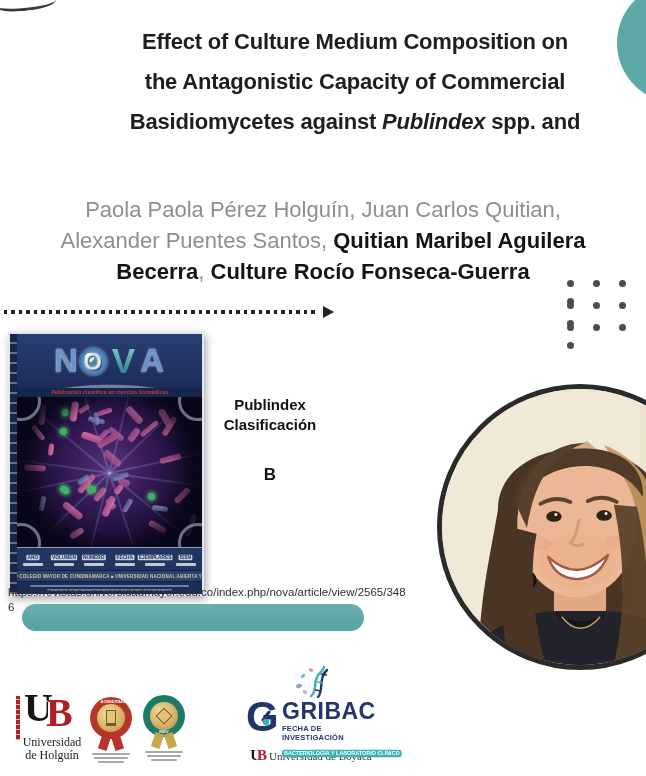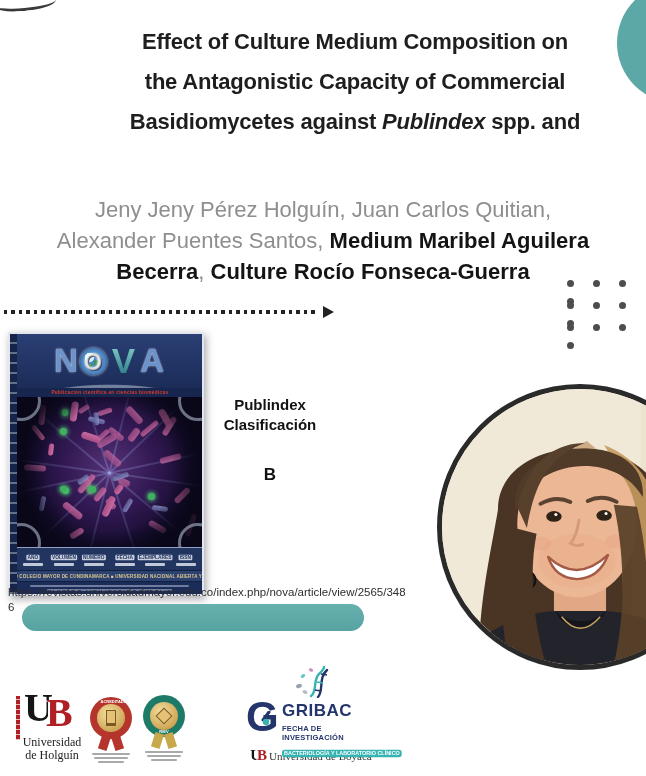--- a/index.html
+++ b/index.html
@@ -189,21 +189,21 @@
   
   .gribac{position:absolute;left:246px;top:664px;width:130px;}
   .gribac-dna{display:block;margin:0 auto;}
   .gribac-main{position:relative;height:44px;margin-top:1px;}
   .gribac-g{
     position:absolute;left:0;top:-4px;font-size:42px;line-height:44px;font-weight:800;color:#23356b;
     font-family:"Liberation Sans","DejaVu Sans",sans-serif;
   }
   .gribac-scope{position:absolute;left:12px;top:12px;}
   .gribac-right{margin-left:36px;}
-  .gribac-acronym{font-size:17px;line-height:24px;font-weight:800;color:#23356b;letter-spacing:.5px;}
+  .gribac-acronym{font-size:23px;line-height:24px;font-weight:800;color:#23356b;letter-spacing:.5px;}
   .gribac-sub1{font-size:7.5px;font-weight:bold;color:#23356b;letter-spacing:.2px;margin-top:1px;}
   .gribac-sub2{
     margin-top:1px;background:#35b4b1;border-radius:4px;color:#fff;font-weight:bold;
     font-size:8px;transform:scale(.68);transform-origin:left center;white-space:nowrap;
     padding:1px 3px;display:inline-block;
   }
   .gribac-uni{margin-top:3px;text-align:center;white-space:nowrap;}
   .gribac-uni .gu-u{font-family:"Liberation Serif","DejaVu Serif",serif;font-weight:bold;font-size:15px;color:#151515;}
   .gribac-uni .gu-b{font-family:"Liberation Serif","DejaVu Serif",serif;font-weight:bold;font-size:15px;color:#b01f24;margin-left:-4px;text-shadow:-1px 0 0 #fff;}
   .gribac-uni .gu-name{font-family:"Liberation Serif","DejaVu Serif",serif;font-size:11px;color:#333;margin-left:2px;}
@@ -214,22 +214,22 @@
 <div class="corner-sliver"></div>
 <div class="teal-circle"></div>
 
 <div class="title-block">
   <div>Effect of Culture Medium Composition on</div>
   <div>the Antagonistic Capacity of Commercial</div>
   <div><span>Basidiomycetes against </span><span class="ital">Publindex</span><span> spp. and</span></div>
 </div>
 
 <div class="authors-block">
-  <div>Jeny Jeny Pérez Holguín, Juan Carlos Quitian,</div>
-  <div><span>Alexander Puentes Santos, </span><span class="bold">Medium Maribel Aguilera</span></div>
+  <div>Paola Paola Pérez Holguín, Juan Carlos Quitian,</div>
+  <div><span>Alexander Puentes Santos, </span><span class="bold">Quitian Maribel Aguilera</span></div>
   <div><span class="bold">Becerra</span><span>, </span><span class="bold">Culture Rocío Fonseca-Guerra</span></div>
 </div>
 
 <div class="dotted-arrow">
   <div class="dots-line"></div>
   <div class="arrow-head"></div>
 </div>
 
 <div class="dot-grid">
   <div class="dg-row"><span class="dg-dot"></span><span class="dg-dot"></span><span class="dg-dot"></span><span class="dg-dot"></span></div>

